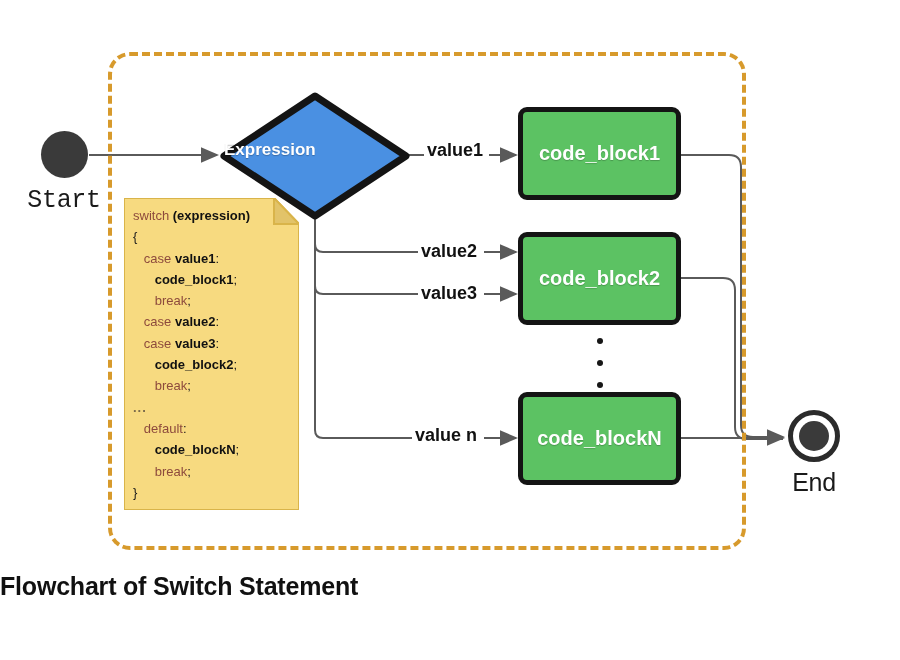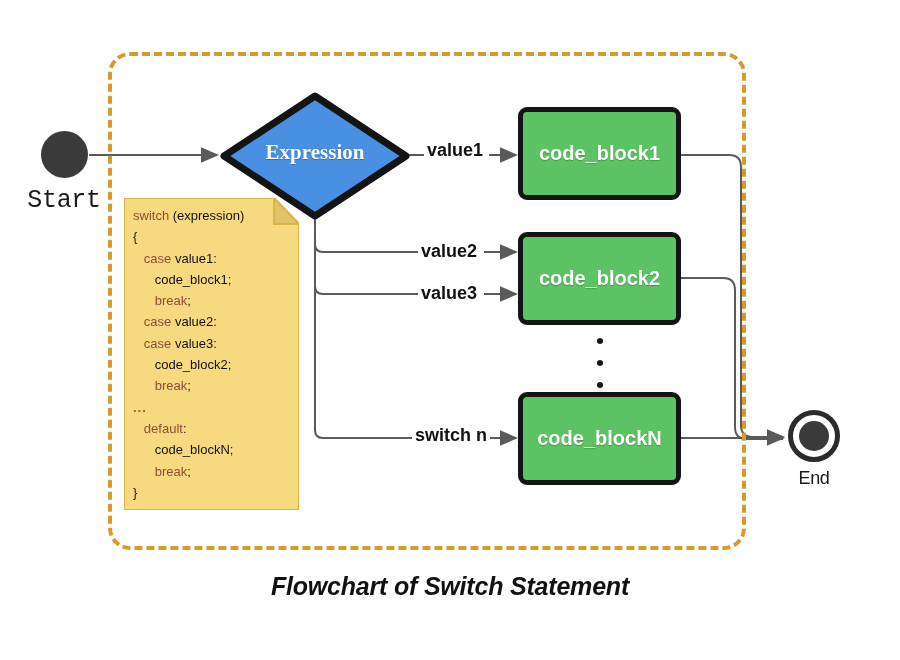--- a/index.html
+++ b/index.html
@@ -80,45 +80,43 @@
     height: 30px;
     border-radius: 50%;
     background: #3A3A3A;
   }
   .end-label {
     position: absolute;
     left: 764px;
     top: 468px;
     width: 100px;
     text-align: center;
-    font-size: 18px;
+    font-size: 25px;
     color: #1a1a1a;
     letter-spacing: -0.3px;
   }
 
   
   .diamond-wrap {
     position: absolute;
     left: 224px;
     top: 96px;
     width: 182px;
     height: 120px;
   }
   .diamond-label {
     position: absolute;
     left: 0;
     top: 44px;
     width: 182px;
-    text-align: center;
-    font-size: 21px;
+    font-size: 17px;
     font-weight: bold;
     color: #ffffff;
     pointer-events: none;
     text-shadow: 0 1px 1px rgba(0,0,0,0.25);
-    font-family: Liberation Serif, serif;
   }
 
   
   .proc-box {
     position: absolute;
     background: #5CC263;
     border: 5px solid #141414;
     border-radius: 9px;
     box-sizing: border-box;
     display: flex;
@@ -188,36 +186,35 @@
     left: 9px;
     top: 7px;
     width: 168px;
     font-family: "Liberation Sans", sans-serif;
     font-size: 13px;
     line-height: 21.3px;
     color: #1a1a1a;
     white-space: pre;
   }
   .kw    { color: #8D4A3C; font-weight: normal; text-align: center; }
-  .ident { color: #111111; font-weight: normal; }
+  .ident { color: #111111; font-weight: bold; }
   .punc  { color: #1a1a1a; font-weight: normal; }
   .dots  { color: #7a6a4a; font-weight: bold; letter-spacing: 1px; }
 
   
   .caption {
     position: absolute;
     left: 0;
     top: 572px;
     width: 900px;
-    text-align: center;
+    text-align: left;
     font-size: 25px;
     font-weight: bold;
     color: #111111;
     letter-spacing: -0.2px;
-    font-style: italic;
   }
 </style>
 </head>
 <body>
 
 <div id="stage">
 
   <svg id="svg-layer" viewBox="0 0 900 660">
     <defs>
       <marker id="arrowhead" markerWidth="9" markerHeight="9" refX="8" refY="4.5" orient="auto" markerUnits="strokeWidth">
@@ -265,21 +262,21 @@
 
   <div class="v-ellipsis">
     <span></span>
       <span></span>
       <span></span>
   </div>
 
   <div class="edge-label lbl-v1">value1</div>
   <div class="edge-label lbl-v2">value2</div>
   <div class="edge-label lbl-v3">value3</div>
-  <div class="edge-label lbl-vn">switch n</div>
+  <div class="edge-label lbl-vn">value n</div>
 
   <div class="code-note">
     <svg class="note-bg" viewBox="0 0 175 312" preserveAspectRatio="none">
       <path d="M0,0 L150,0 L175,26 L175,312 L0,312 Z" fill="#F7DA80" stroke="#D9B44A" stroke-width="2"></path>
       <path d="M150,0 L150,26 L175,26 Z" fill="#E2C369" stroke="#D9B44A" stroke-width="2"></path>
     </svg>
     <div class="note-text"><div><span class="kw">switch </span><span class="ident">(expression)</span></div><div><span class="punc">{</span></div><div><span class="punc">   </span><span class="kw">case </span><span class="ident">value1</span><span class="punc">:</span></div><div><span class="punc">      </span><span class="ident">code_block1</span><span class="punc">;</span></div><div><span class="punc">      </span><span class="kw">break</span><span class="punc">;</span></div><div><span class="punc">   </span><span class="kw">case </span><span class="ident">value2</span><span class="punc">:</span></div><div><span class="punc">   </span><span class="kw">case </span><span class="ident">value3</span><span class="punc">:</span></div><div><span class="punc">      </span><span class="ident">code_block2</span><span class="punc">;</span></div><div><span class="punc">      </span><span class="kw">break</span><span class="punc">;</span></div><div><span class="dots">...</span></div><div><span class="punc">   </span><span class="kw">default</span><span class="punc">:</span></div><div><span class="punc">      </span><span class="ident">code_blockN</span><span class="punc">;</span></div><div><span class="punc">      </span><span class="kw">break</span><span class="punc">;</span></div><div><span class="punc">}</span></div></div>
   </div>
 
   <div class="end-node">

